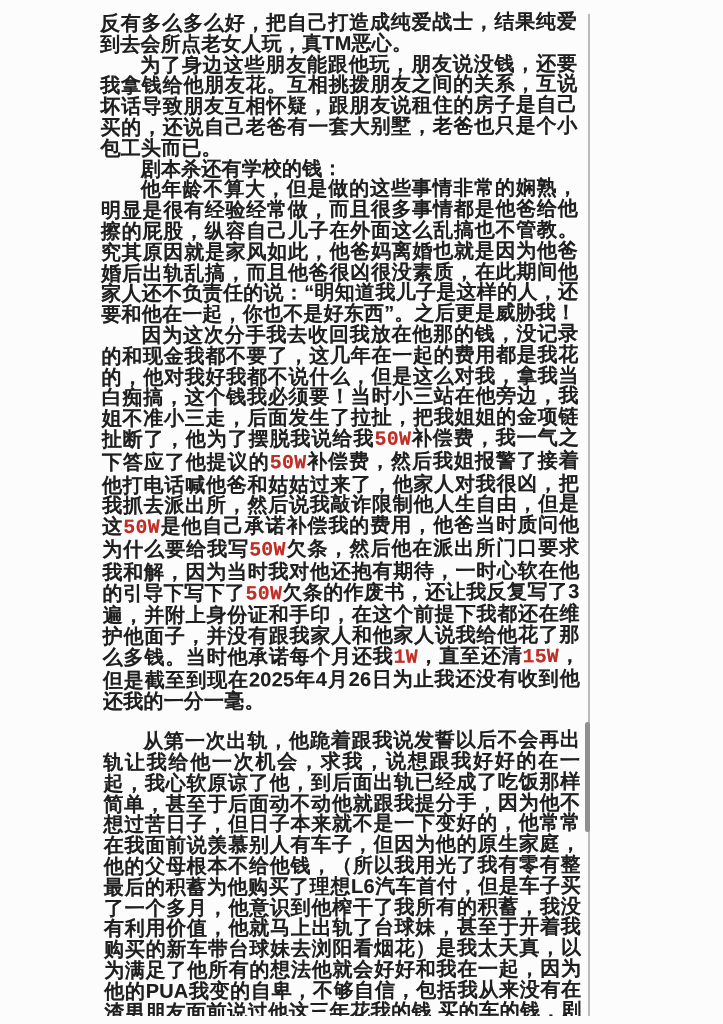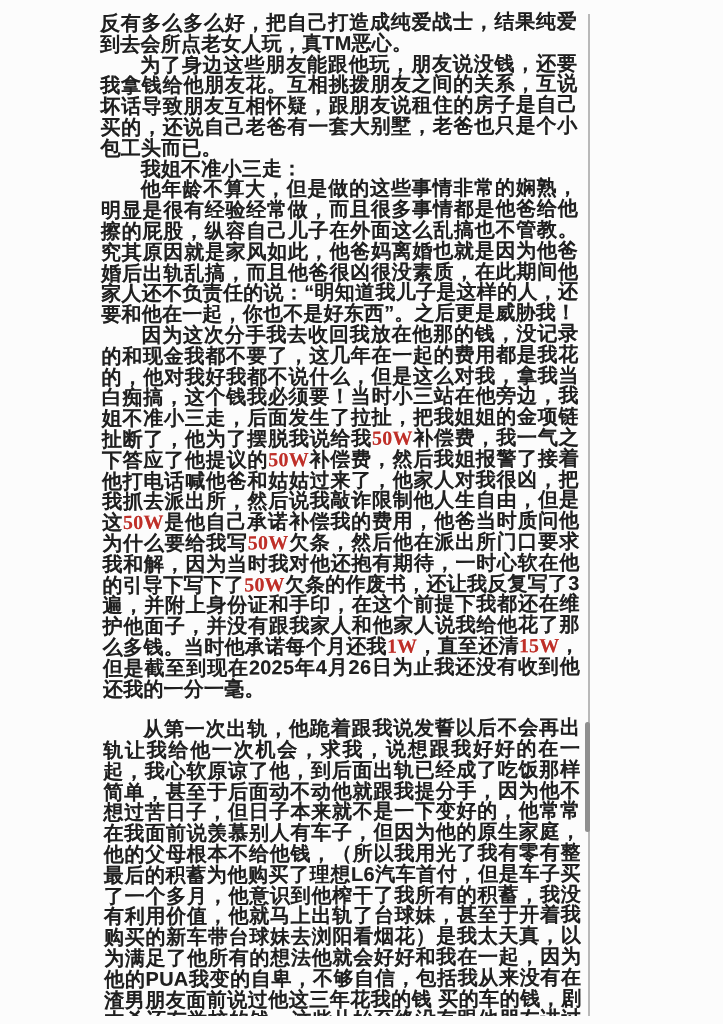--- a/index.html
+++ b/index.html
@@ -37,21 +37,21 @@
   }
   .doc p {
     margin: 0;
     padding: 0;
   }
   .doc p.indent { text-indent: 2em; }
   .doc p.bold { font-weight: 900; }
   .doc p.gap { margin-top: 20px; }
   .hl {
     color: var(--accent, #bf2f28);
-    font-family: Liberation Serif, serif;
+    font-family: Liberation Mono, monospace;
     font-weight: bold;
     text-shadow: 0 0 0.5px rgba(191,47,40,0.5);
   }
   .scroll-track {
     position: absolute;
     left: 588px;
     top: 14px;
     width: 2px;
     height: 1002px;
     background: #b9b9b9;
@@ -74,21 +74,21 @@
     background: #fcfcfc;
   }
 </style>
 </head>
 <body>
 
 <div class="page">
   <div class="doc">
       <p class=""><span>反有多么多么好，把自己打造成纯爱战士，结果纯爱到去会所点老女人玩，真TM恶心。</span></p>
       <p class="indent "><span>为了身边这些朋友能跟他玩，朋友说没钱，还要我拿钱给他朋友花。互相挑拨朋友之间的关系，互说坏话导致朋友互相怀疑，跟朋友说租住的房子是自己买的，还说自己老爸有一套大别墅，老爸也只是个小包工头而已。</span></p>
-      <p class="indent bold "><span>我姐不准小三走：</span></p>
+      <p class="indent bold "><span>剧本杀还有学校的钱：</span></p>
       <p class="indent "><span>他年龄不算大，但是做的这些事情非常的娴熟，明显是很有经验经常做，而且很多事情都是他爸给他擦的屁股，纵容自己儿子在外面这么乱搞也不管教。究其原因就是家风如此，他爸妈离婚也就是因为他爸婚后出轨乱搞，而且他爸很凶很没素质，在此期间他家人还不负责任的说：“明知道我儿子是这样的人，还要和他在一起，你也不是好东西”。之后更是威胁我！</span></p>
       <p class="indent "><span>因为这次分手我去收回我放在他那的钱，没记录的和现金我都不要了，这几年在一起的费用都是我花的，他对我好我都不说什么，但是这么对我，拿我当白痴搞，这个钱我必须要！当时小三站在他旁边，我姐不准小三走，后面发生了拉扯，把我姐姐的金项链扯断了，他为了摆脱我说给我</span><span class="hl">50W</span><span>补偿费，我一气之下答应了他提议的</span><span class="hl">50W</span><span>补偿费，然后我姐报警了接着他打电话喊他爸和姑姑过来了，他家人对我很凶，把我抓去派出所，然后说我敲诈限制他人生自由，但是这</span><span class="hl">50W</span><span>是他自己承诺补偿我的费用，他爸当时质问他为什么要给我写</span><span class="hl">50W</span><span>欠条，然后他在派出所门口要求我和解，因为当时我对他还抱有期待，一时心软在他的引导下写下了</span><span class="hl">50W</span><span>欠条的作废书，还让我反复写了3遍，并附上身份证和手印，在这个前提下我都还在维护他面子，并没有跟我家人和他家人说我给他花了那么多钱。当时他承诺每个月还我</span><span class="hl">1W</span><span>，直至还清</span><span class="hl">15W</span><span>，但是截至到现在2025年4月26日为止我还没有收到他还我的一分一毫。</span></p>
       <p class="indent gap"><span>从第一次出轨，他跪着跟我说发誓以后不会再出轨让我给他一次机会，求我，说想跟我好好的在一起，我心软原谅了他，到后面出轨已经成了吃饭那样简单，甚至于后面动不动他就跟我提分手，因为他不想过苦日子，但日子本来就不是一下变好的，他常常在我面前说羡慕别人有车子，但因为他的原生家庭，他的父母根本不给他钱，（所以我用光了我有零有整最后的积蓄为他购买了理想L6汽车首付，但是车子买了一个多月，他意识到他榨干了我所有的积蓄，我没有利用价值，他就马上出轨了台球妹，甚至于开着我购买的新车带台球妹去浏阳看烟花）是我太天真，以为满足了他所有的想法他就会好好和我在一起，因为他的PUA我变的自卑，不够自信，包括我从来没有在渣男朋友面前说过他这三年花我的钱 买的车的钱，剧本杀还有学校的钱，这些从始至终没有跟他朋友讲过都是我出的钱，我也一直被他的人设所欺瞒，让我觉得他对人真诚，觉得他也不容易，他做什么我都是无条件支持他，一</span></p>
     </div>
   <div class="scroll-track"></div>
   <div class="scroll-thumb"></div>
   <div class="bottom-mask"></div>
 </div>
 
 </body></html>

